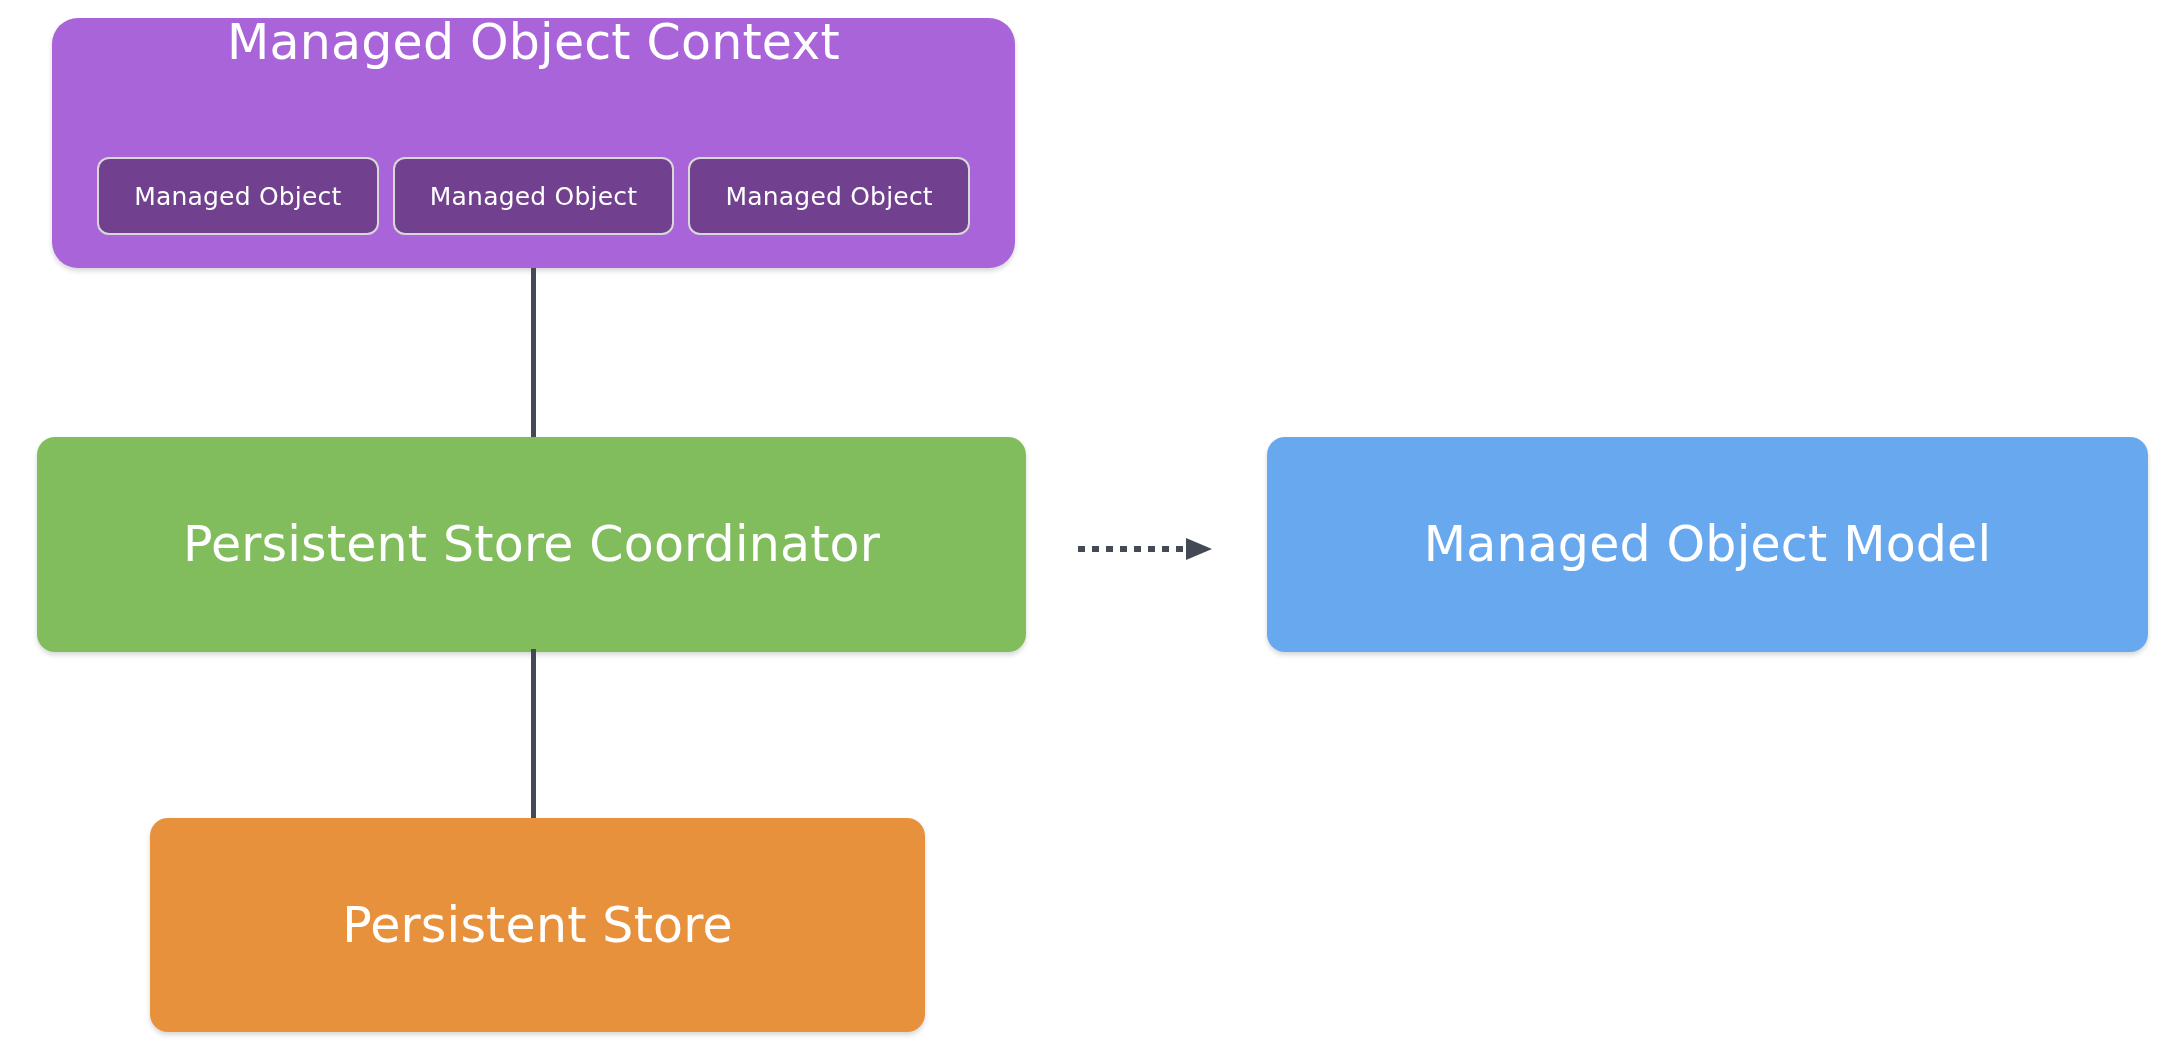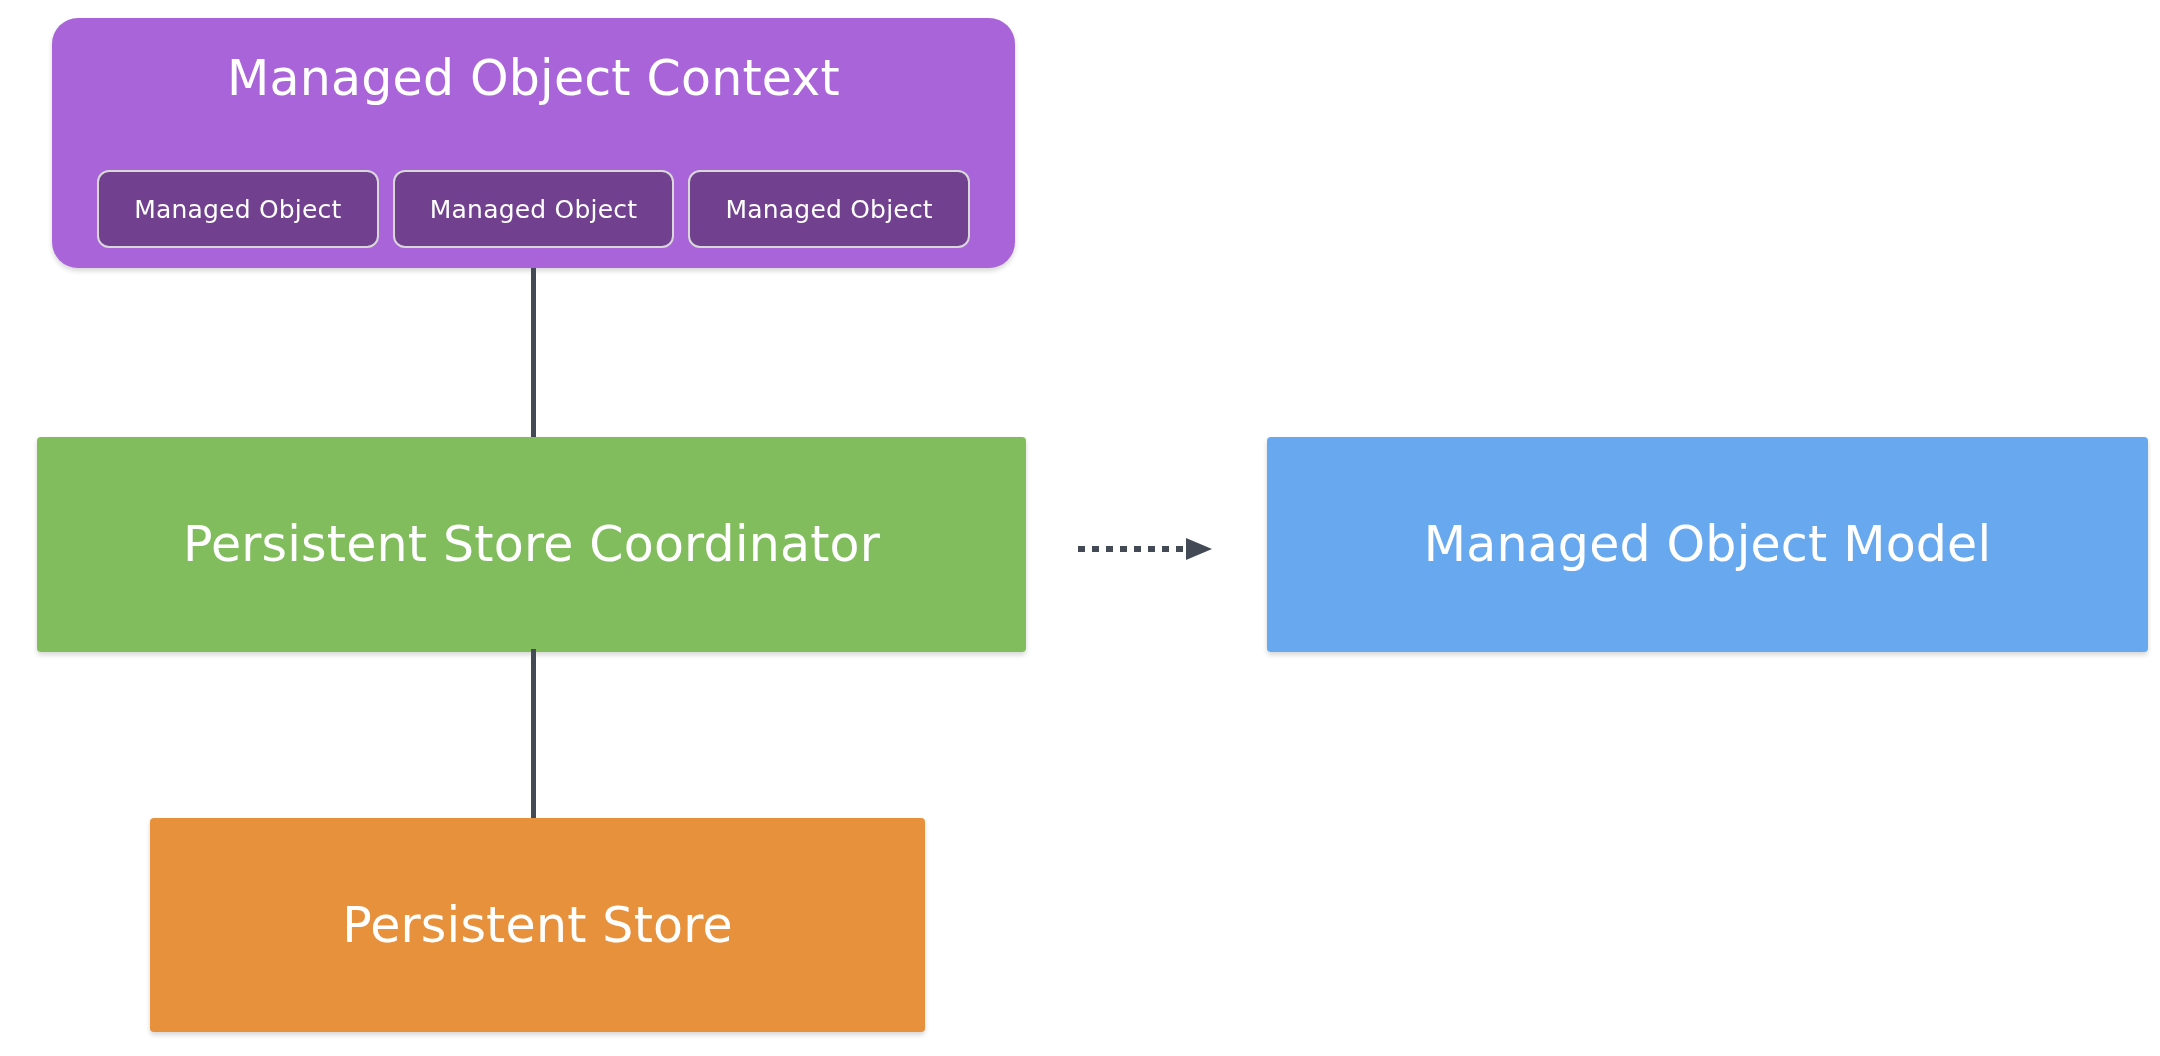--- a/index.html
+++ b/index.html
@@ -8,49 +8,48 @@
     background:#ffffff;
     font-family:"DejaVu Sans","Liberation Sans",sans-serif;
     overflow:hidden;
     position:relative;
   }
   .canvas{position:absolute;inset:0;}
 
   .node{
     position:absolute;
     box-sizing:border-box;
-    border-radius:4px;
+    border-radius:18px;
     color:#ffffff;
     display:flex;
     align-items:center;
     justify-content:center;
     text-align:center;
     box-shadow:0 3px 5px rgba(0,0,0,0.16);
     letter-spacing:0.2px;
   }
 
   
   #moc{
     left:52px;top:18px;width:963px;height:250px;
     background:#a964da;
     border-radius:26px;
     flex-direction:column;
     justify-content:flex-start;
-    padding-top:36px;
   }
   #moc-title{
     font-size:49px;
     font-weight:400;
     line-height:1;
     color:#ffffff;
   }
   #mo-row{
     position:absolute;
     left:45px;right:45px;
-    top:152px;
+    top:139px;
     height:78px;
     display:flex;
     gap:14px;
   }
   .mo-box{
     flex:1 1 0;
     background:#71418f;
     border:2px solid #d8d8d8;
     border-radius:12px;
     display:flex;

